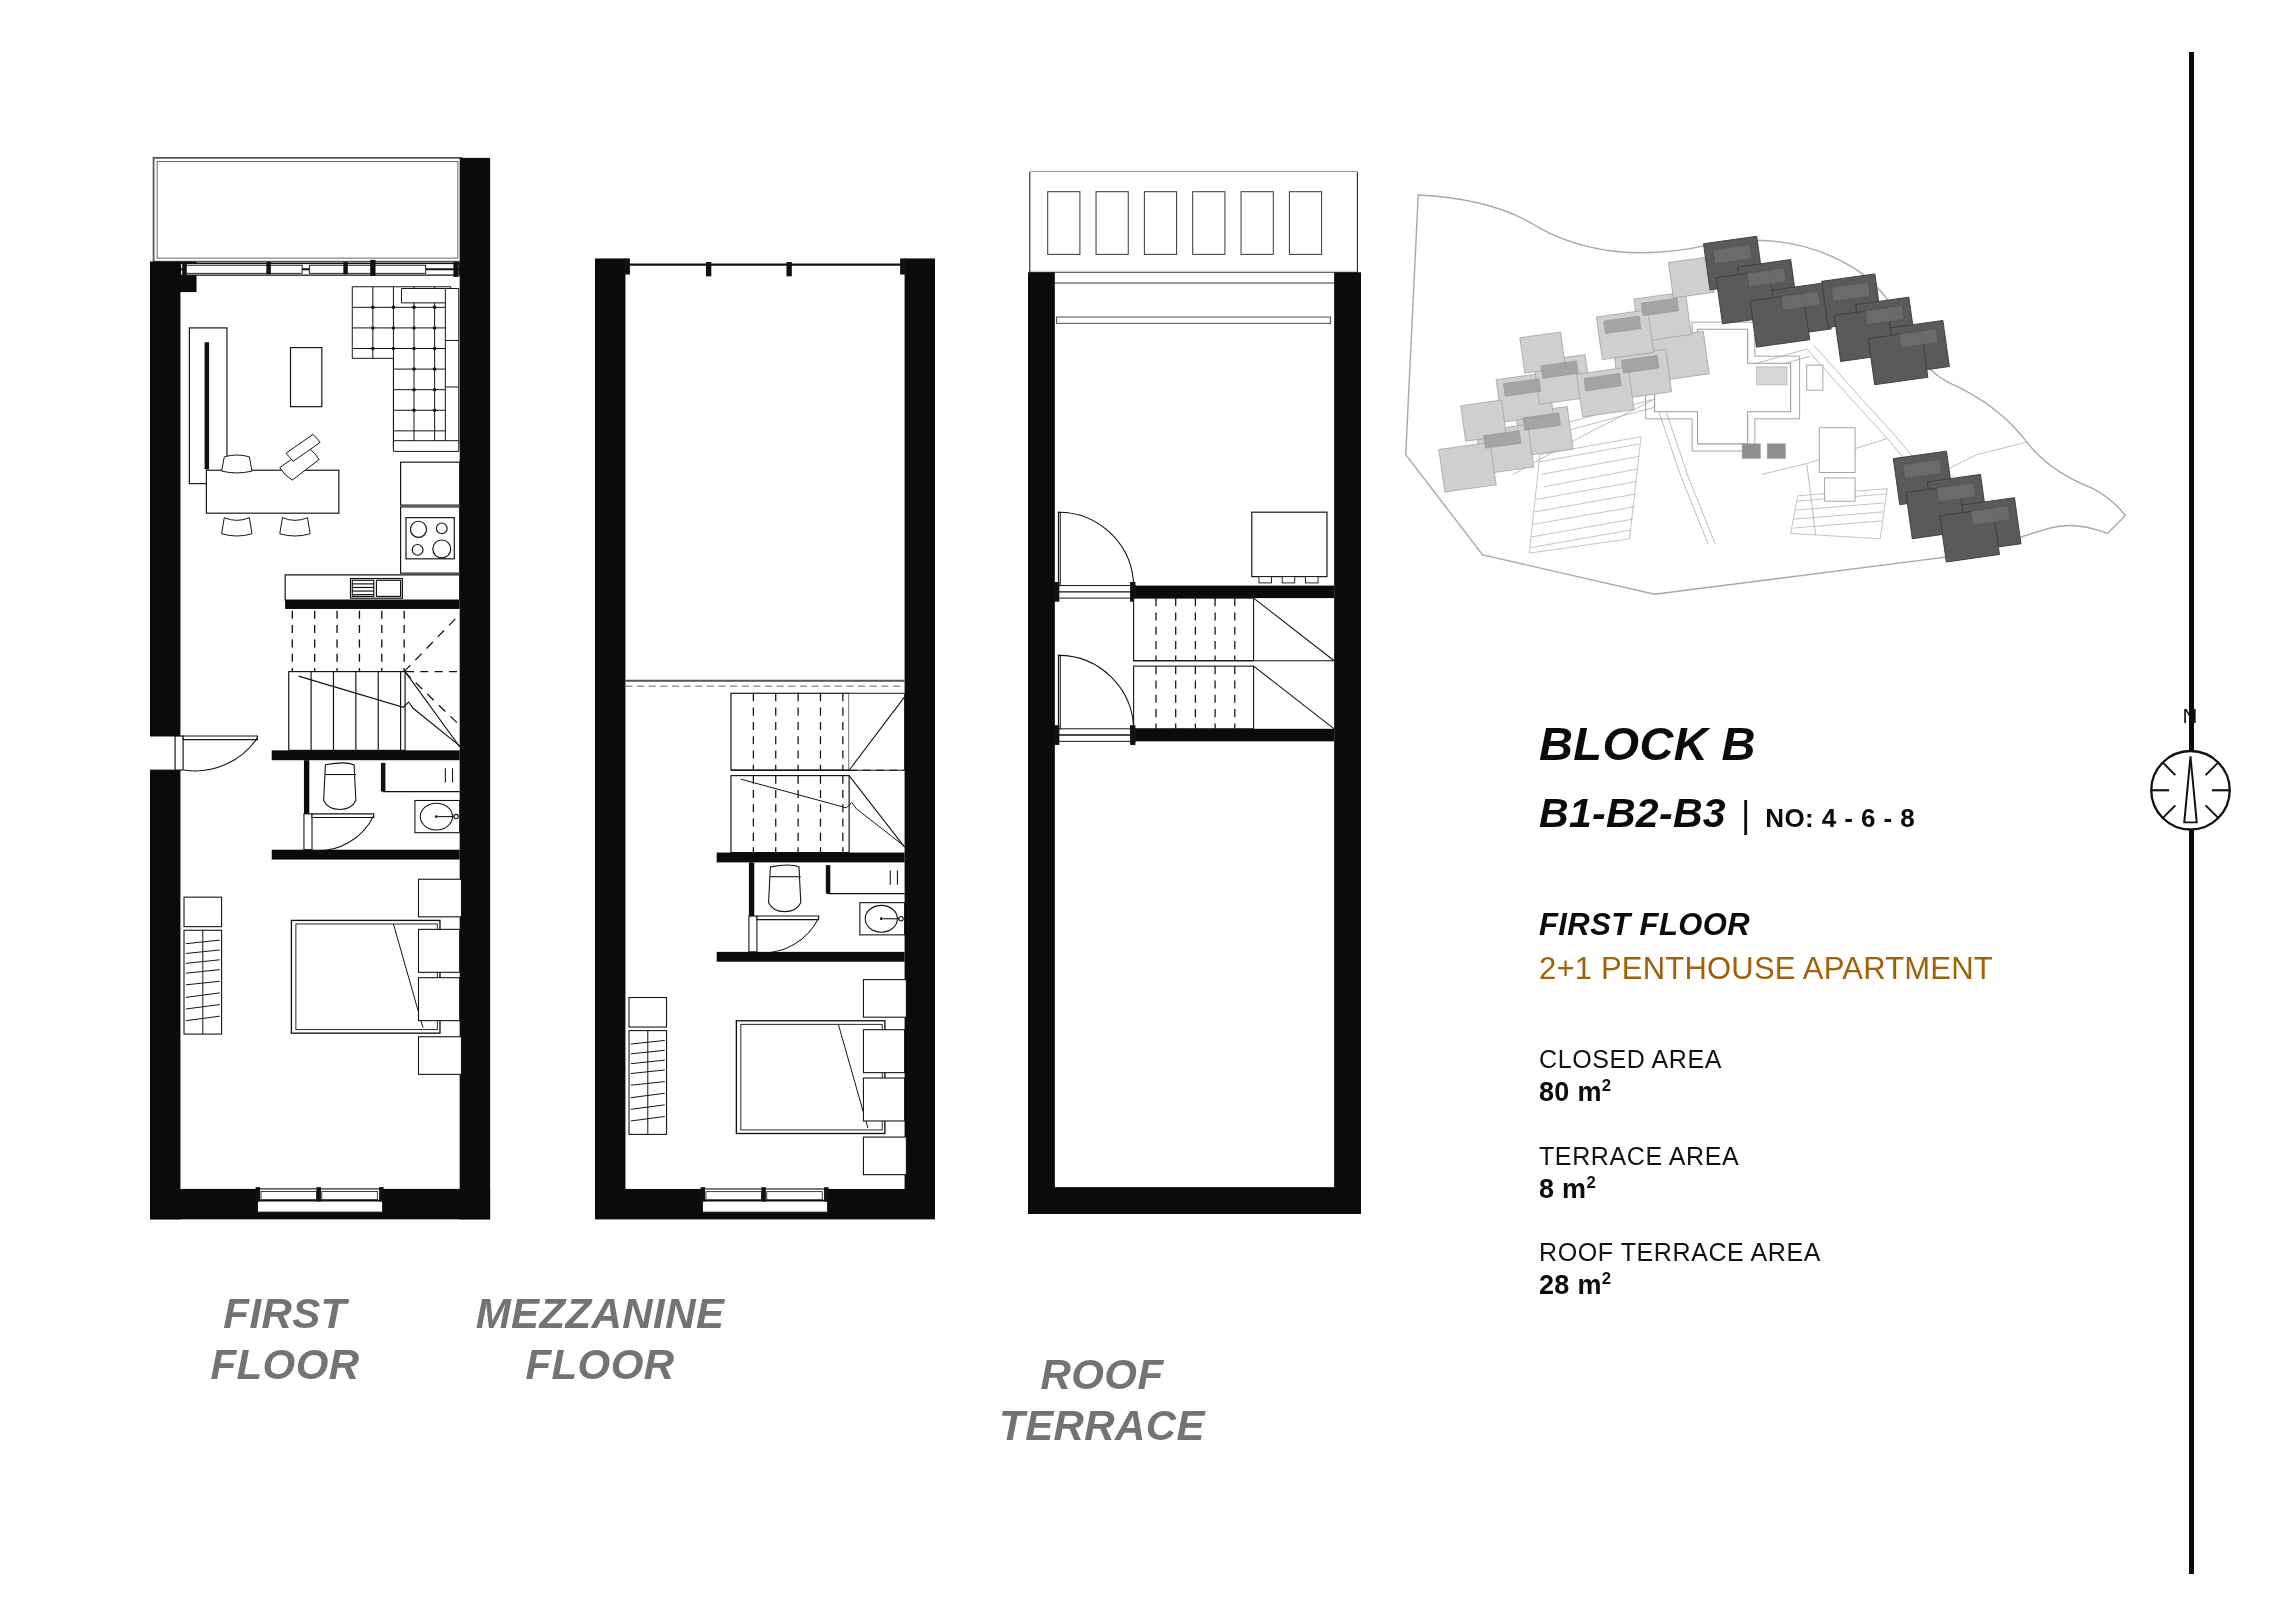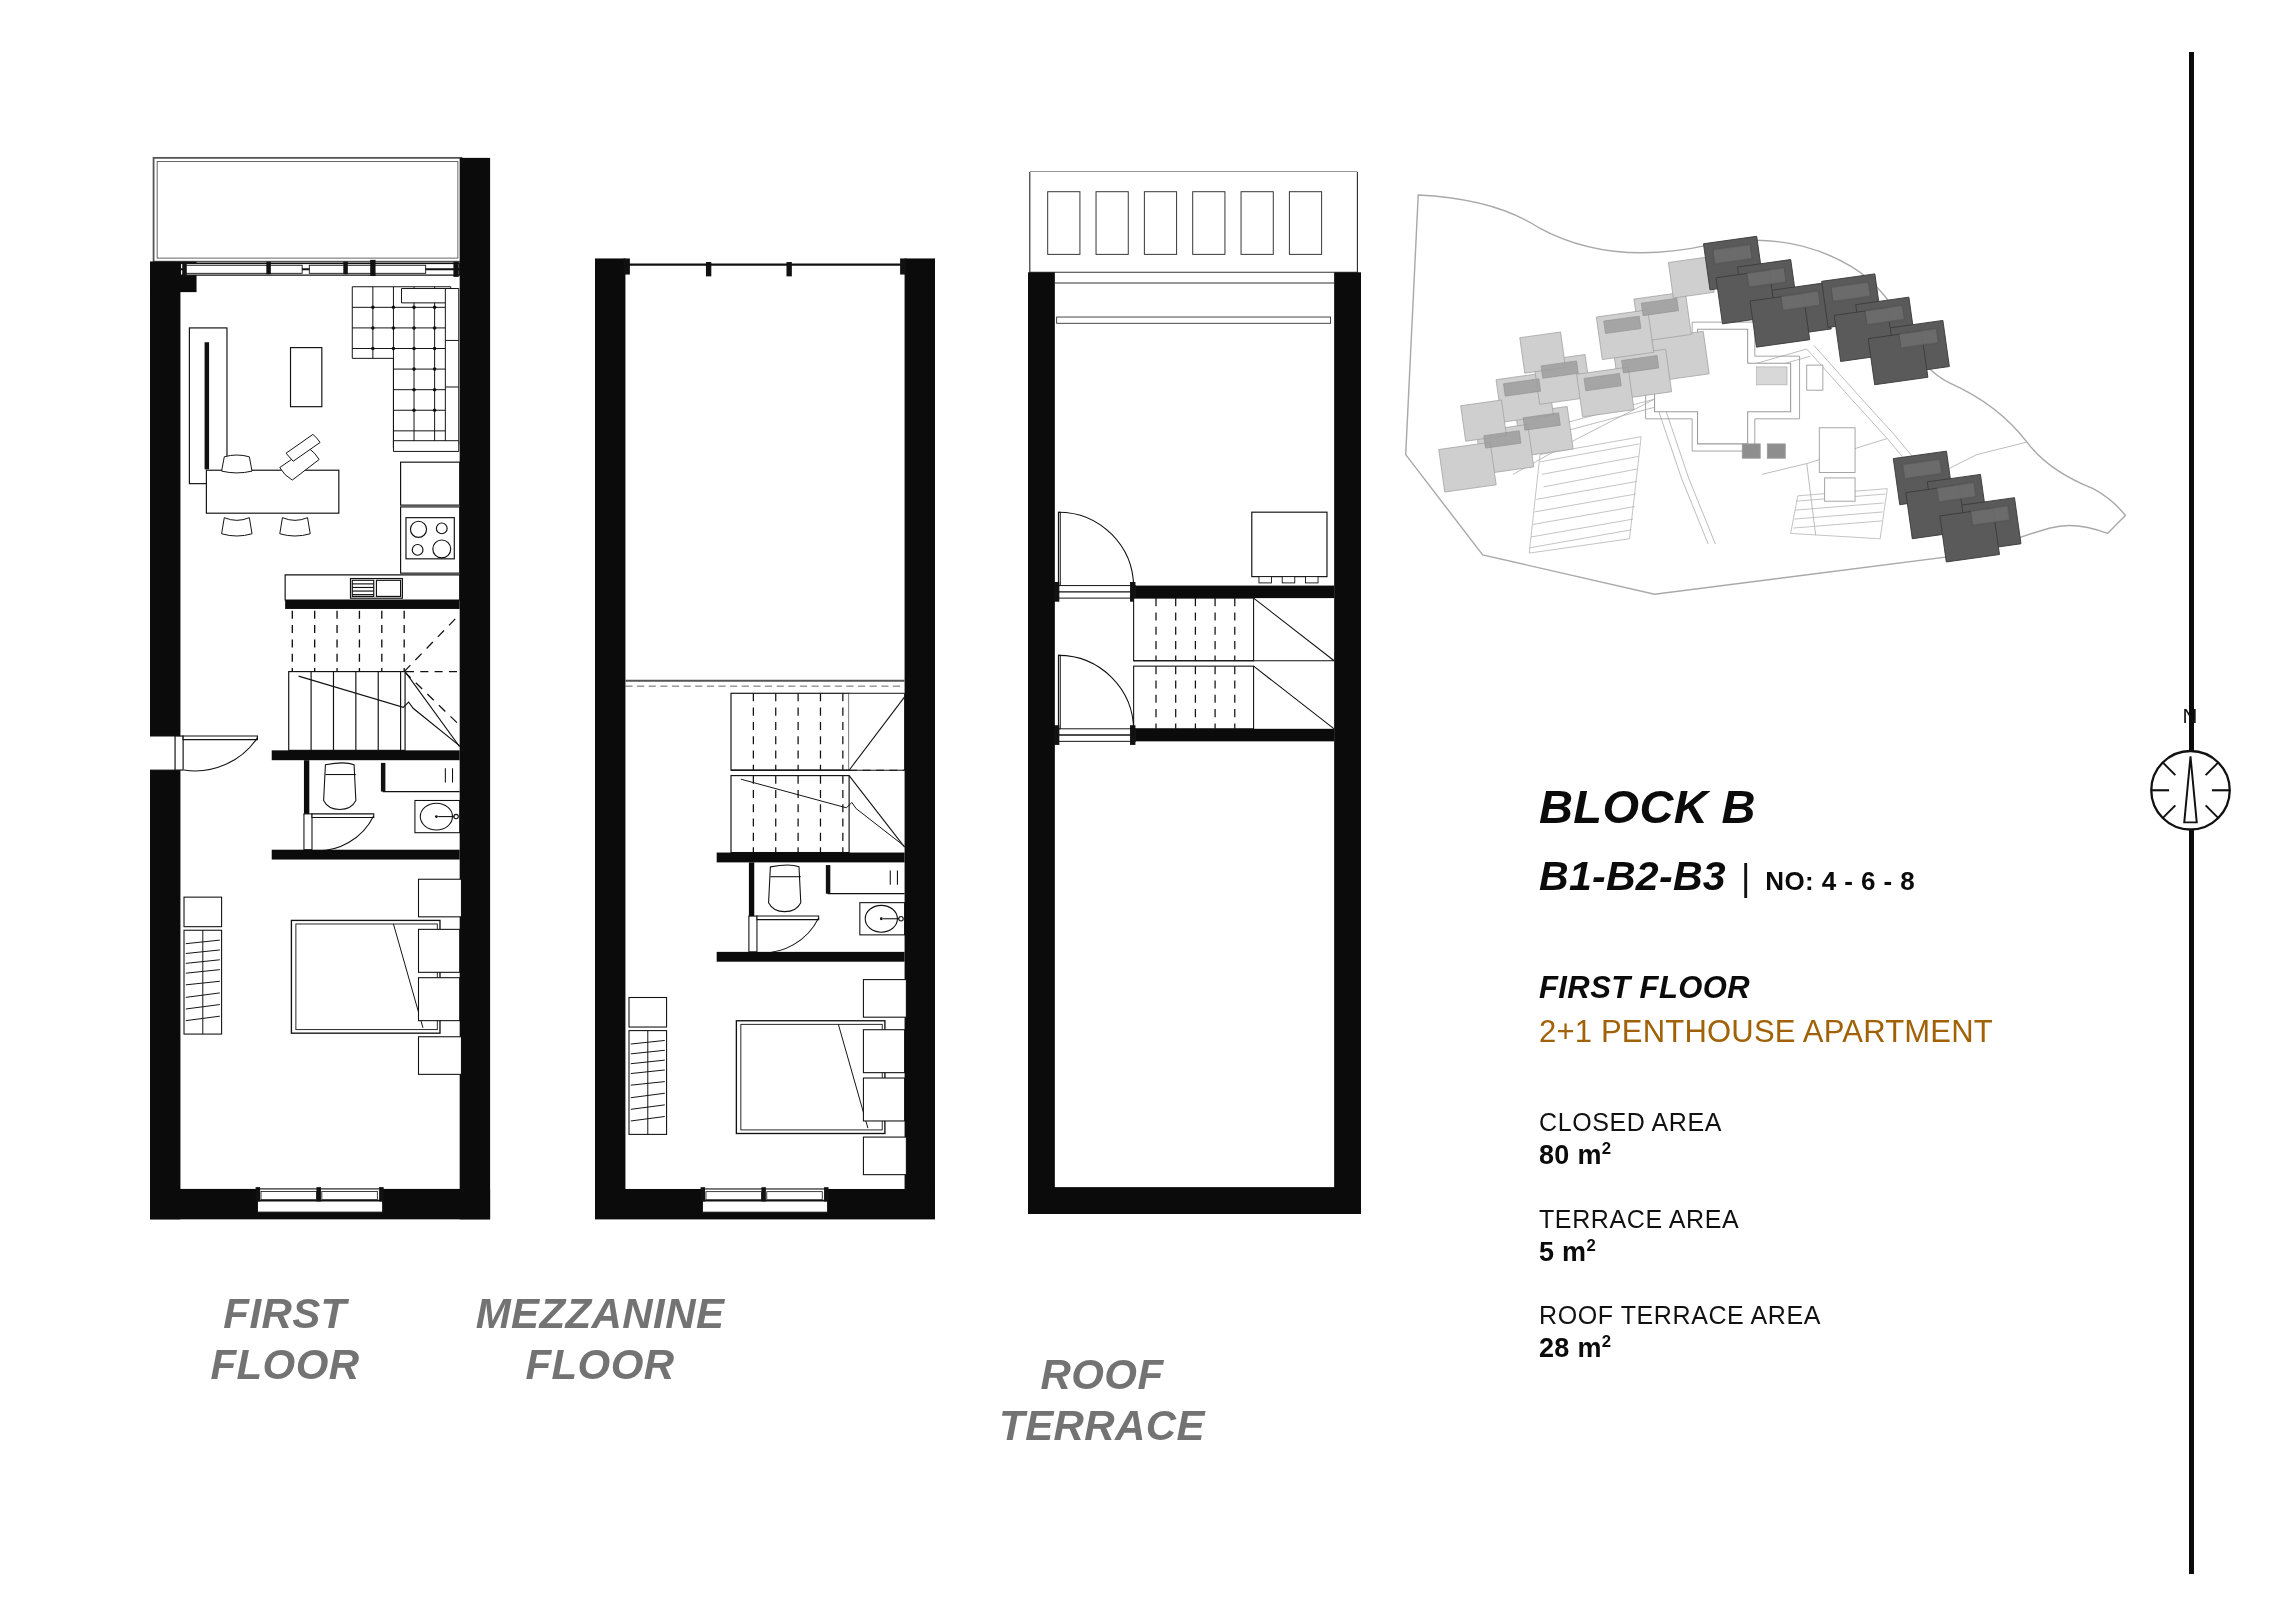--- a/index.html
+++ b/index.html
@@ -17,21 +17,21 @@
 
   
   .caption{
     position:absolute;text-align:center;
     font-weight:bold;font-style:italic;
     font-size:42px;line-height:1.22;letter-spacing:0.4px;
     color:#737373;white-space:pre-line;
   }
 
   
-  .info{position:absolute;left:1539px;top:783px;width:609px;}
+  .info{position:absolute;left:1539px;top:720px;width:609px;}
   .block-title{
     font-size:47px;font-weight:bold;font-style:italic;
     letter-spacing:0.4px;line-height:1;margin:0 0 23px 0;color:#0b0b0b;
   }
   .unit-row{display:flex;align-items:baseline;gap:15px;margin:0 0 70px 0;}
   .unit-codes{font-size:41px;font-style:italic;font-weight:700;letter-spacing:0.3px;color:#0b0b0b;}
   .unit-sep{font-size:36px;font-weight:300;color:#111;line-height:1;}
   .unit-nos{font-size:26px;font-weight:700;letter-spacing:0.4px;color:#0b0b0b;}
 
   .floor-kicker{
@@ -615,21 +615,21 @@
     <div class="area-group">
       <div class="area-label">CLOSED AREA</div>
       <div class="area-value">
         <span>80 m</span><sup>2</sup>
       </div>
     </div>
 
     <div class="area-group">
       <div class="area-label">TERRACE AREA</div>
       <div class="area-value">
-        <span>5 m</span><sup>2</sup>
+        <span>8 m</span><sup>2</sup>
       </div>
     </div>
 
     <div class="area-group">
       <div class="area-label">ROOF TERRACE AREA</div>
       <div class="area-value">
         <span>28 m</span><sup>2</sup>
       </div>
     </div>
 

